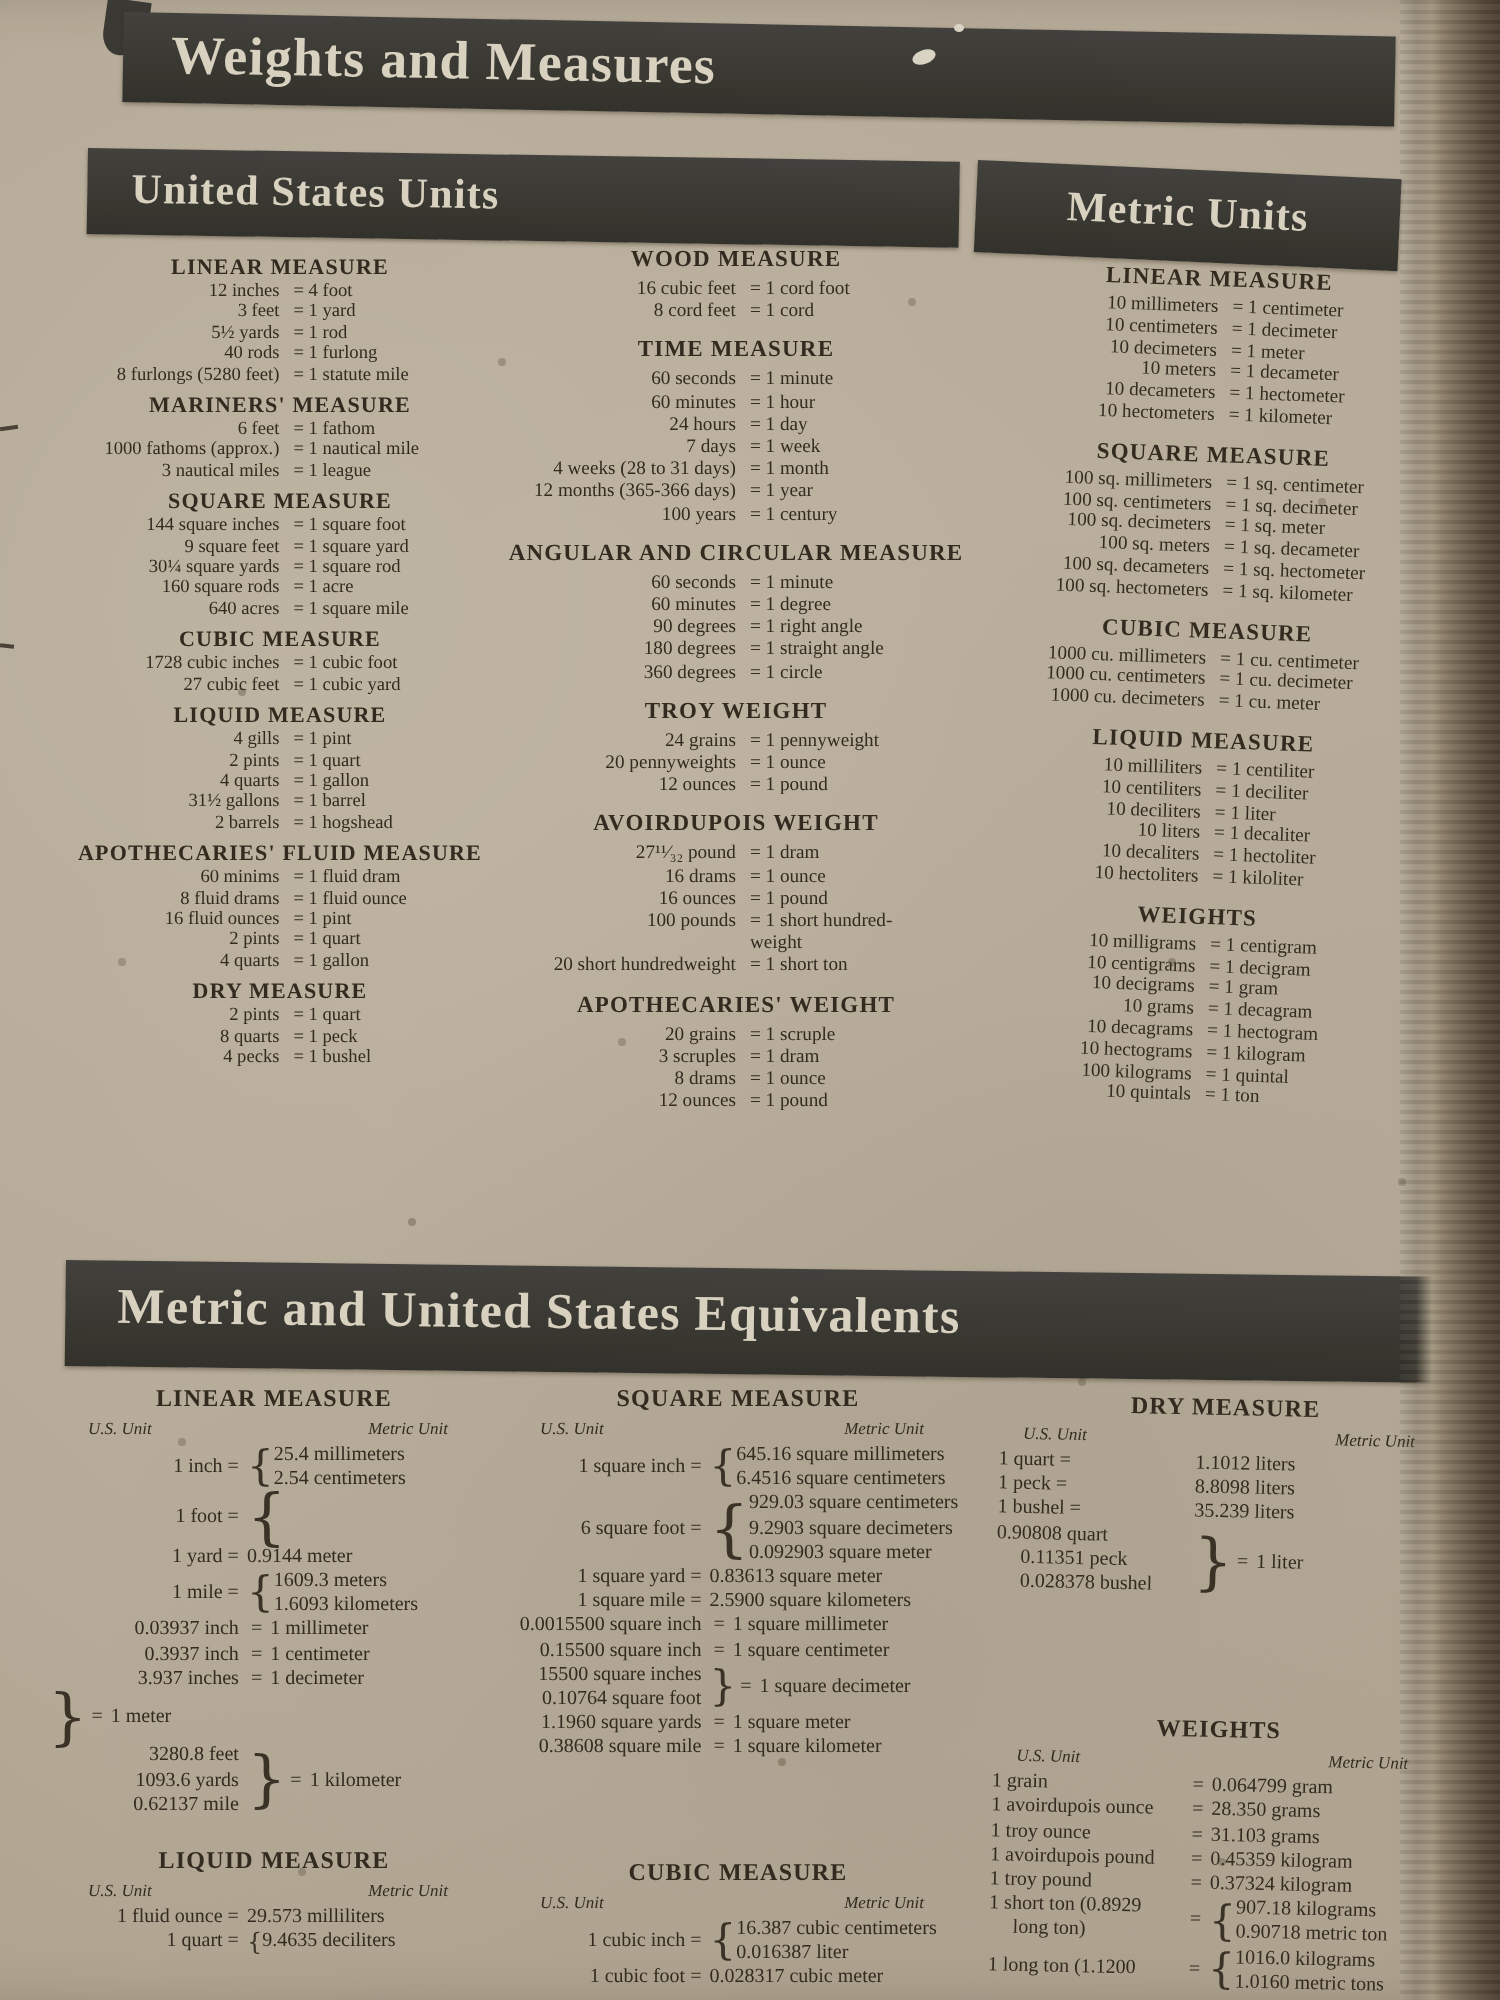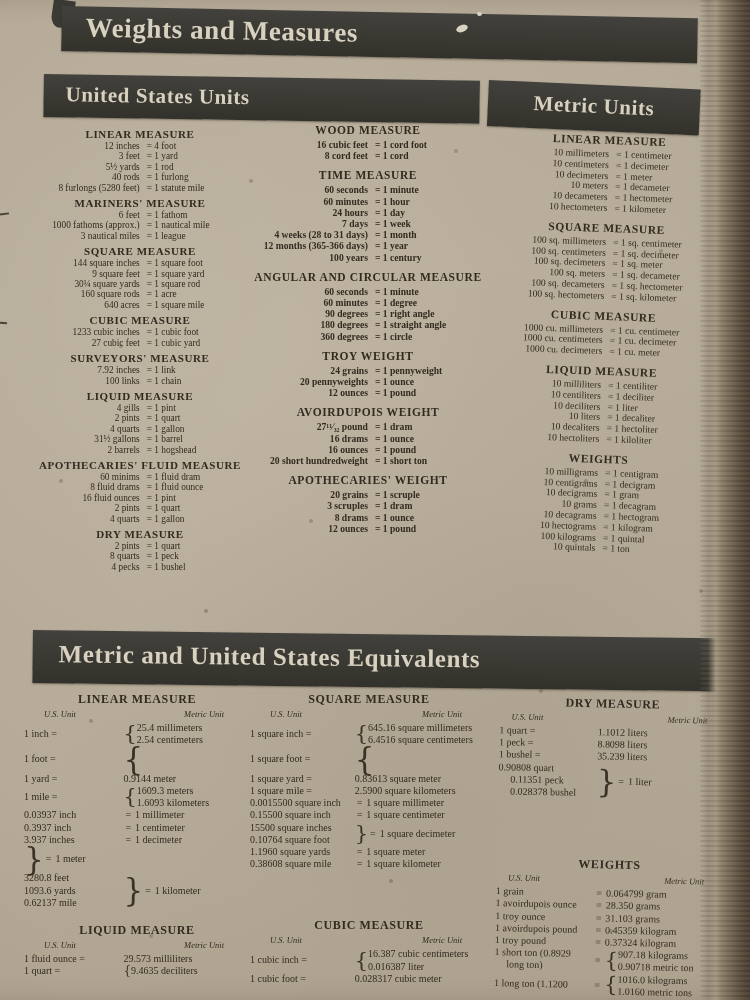--- a/index.html
+++ b/index.html
@@ -38,37 +38,37 @@
   #metric-col{left:494px;top:130px;width:232px;transform:rotate(2deg);transform-origin:left top;}
 
   .m-table{}
   .m-title{font-weight:bold;text-align:center;letter-spacing:.6px;}
   .m-row{display:flex;}
   .m-left{width:53%;text-align:right;padding-right:7px;box-sizing:border-box;}
   .m-right{width:47%;white-space:pre-line;}
   .c1 .m-title{font-size:11px;margin:4px 0 1px;}
   .c1 .m-row{font-size:9.3px;line-height:10.4px;}
   .c2 .m-title{font-size:11.5px;margin:8px 0 3px;}
-  .c2 .m-row{font-size:9.6px;line-height:11.2px;font-weight:bold;}
+  .c2 .m-row{font-size:9.6px;line-height:11.2px;}
   .c3 .m-title{font-size:11.5px;margin:8px 0 3px;}
   .c3 .m-row{font-size:9.6px;line-height:10.8px;}
   .col .m-table:first-child .m-title{margin-top:0;}
 
   #eq-col1{left:24px;top:692px;width:226px;}
   #eq-col2{left:250px;top:692px;width:238px;}
   #eq-col3{left:492px;top:694px;width:242px;transform:rotate(1.2deg);transform-origin:left top;}
   #eq-col1 .e-table + .e-table{margin-top:14px;}
   #eq-col2 .e-table + .e-table{margin-top:48px;}
   #eq-col3 .e-table + .e-table{margin-top:58px;}
 
   .e-title{font-weight:bold;text-align:center;font-size:12px;letter-spacing:.6px;margin:0 0 2px;}
   .e-sub{display:flex;justify-content:space-between;font-style:italic;font-size:8.5px;padding:0 26px 3px 20px;}
   .e-row{display:flex;align-items:center;font-size:10px;line-height:12.2px;}
   .e-us{width:44%;padding-right:4px;box-sizing:border-box;}
-  .us-right .e-us{}
+  .us-right .e-us{text-align:right;}
   .us-left .e-us{text-align:left;padding-left:8px;}
   .us-left .e-us div + div{padding-left:12px;}
   .eq{padding:0 4px 0 2px;}
   .brace{font-family:"DejaVu Serif",serif;line-height:.85;font-weight:normal;color:#3a3226;}
   .b1{font-size:12px;} .b2{font-size:21px;} .b3{font-size:31px;}
   .e-metric{flex:1;}
 
   
   #corner-mark{position:absolute;left:52px;top:0;width:22px;height:28px;background:#3a3934;transform:rotate(8deg);border-radius:0 0 60% 40%;}
   .speck-light{position:absolute;background:#d9d3c3;border-radius:50%;}
@@ -171,40 +171,29 @@
           <span class="m-right">= 1 acre</span>
         </div>
         <div class="m-row">
           <span class="m-left">640 acres</span>
           <span class="m-right">= 1 square mile</span>
         </div>
       </div>
       <div class="m-table">
         <div class="m-title">CUBIC MEASURE</div>
         <div class="m-row">
-          <span class="m-left">1233 cubic inches</span>
+          <span class="m-left">1728 cubic inches</span>
           <span class="m-right">= 1 cubic foot</span>
         </div>
         <div class="m-row">
           <span class="m-left">27 cubic feet</span>
           <span class="m-right">= 1 cubic yard</span>
         </div>
       </div>
       <div class="m-table">
-        <div class="m-title">SURVEYORS' MEASURE</div>
-        <div class="m-row">
-          <span class="m-left">7.92 inches</span>
-          <span class="m-right">= 1 link</span>
-        </div>
-        <div class="m-row">
-          <span class="m-left">100 links</span>
-          <span class="m-right">= 1 chain</span>
-        </div>
-      </div>
-      <div class="m-table">
         <div class="m-title">LIQUID MEASURE</div>
         <div class="m-row">
           <span class="m-left">4 gills</span>
           <span class="m-right">= 1 pint</span>
         </div>
         <div class="m-row">
           <span class="m-left">2 pints</span>
           <span class="m-right">= 1 quart</span>
         </div>
         <div class="m-row">
@@ -346,20 +335,25 @@
           <span class="m-left">27¹¹⁄₃₂ pound</span>
           <span class="m-right">= 1 dram</span>
         </div>
         <div class="m-row">
           <span class="m-left">16 drams</span>
           <span class="m-right">= 1 ounce</span>
         </div>
         <div class="m-row">
           <span class="m-left">16 ounces</span>
           <span class="m-right">= 1 pound</span>
+        </div>
+        <div class="m-row">
+          <span class="m-left">100 pounds</span>
+          <span class="m-right">= 1 short hundred-
+weight</span>
         </div>
         <div class="m-row">
           <span class="m-left">20 short hundredweight</span>
           <span class="m-right">= 1 short ton</span>
         </div>
       </div>
       <div class="m-table">
         <div class="m-title">APOTHECARIES' WEIGHT</div>
         <div class="m-row">
           <span class="m-left">20 grains</span>
@@ -642,23 +636,28 @@
             <div>1 square inch =</div>
           </div>
           <span class="brace b2">{</span>
           <div class="e-metric">
             <div>645.16 square millimeters</div>
             <div>6.4516 square centimeters</div>
           </div>
         </div>
         <div class="e-row">
           <div class="e-us">
-            <div>1 square foot =</div>
+            <div>6 square foot =</div>
           </div>
           <span class="brace b3">{</span>
+          <div class="e-metric">
+            <div>929.03 square centimeters</div>
+            <div>9.2903 square decimeters</div>
+            <div>0.092903 square meter</div>
+          </div>
         </div>
         <div class="e-row">
           <div class="e-us">
             <div>1 square yard =</div>
           </div>
           <div class="e-metric">
             <div>0.83613 square meter</div>
           </div>
         </div>
         <div class="e-row">

